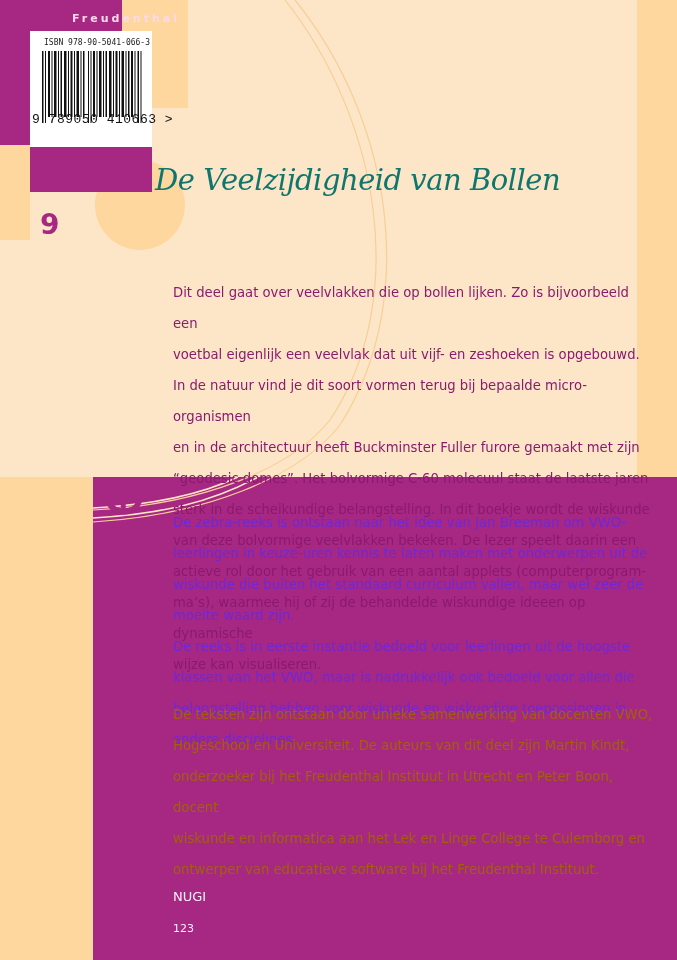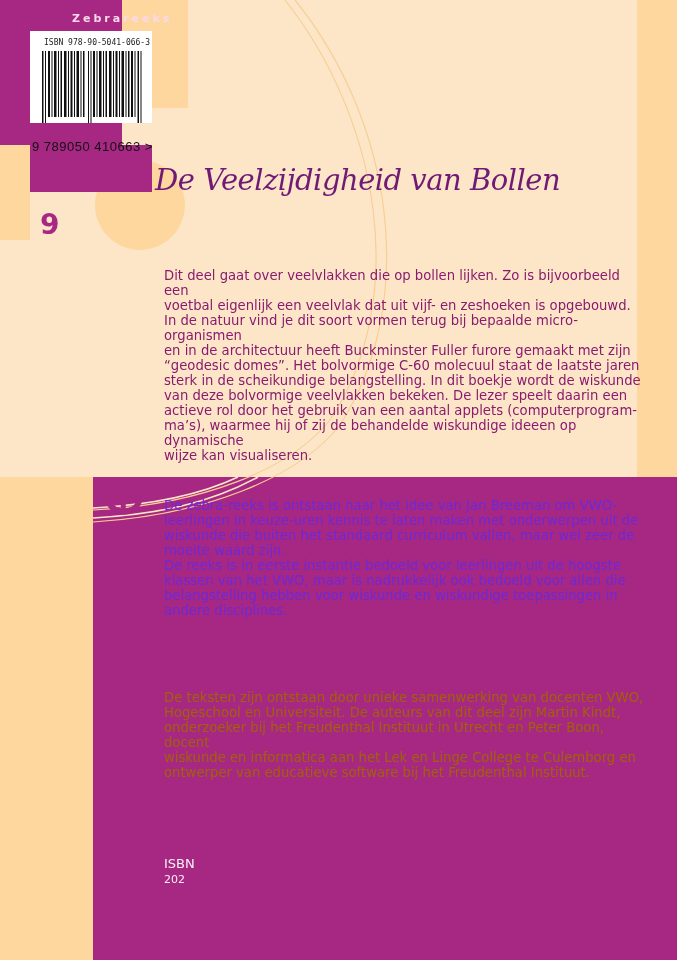--- a/index.html
+++ b/index.html
@@ -9,28 +9,28 @@
   .purple { background: #a72883; }
   #right-stripe { left: 637px; top: 0; width: 40px; height: 477px; }
   #tl-purple { left: 0; top: 0; width: 122px; height: 145px; }
   #tl-orange { left: 122px; top: 0; width: 66px; height: 108px; }
   #left-orange { left: 0; top: 145px; width: 30px; height: 95px; }
   #under-purple { left: 30px; top: 145px; width: 122px; height: 47px; }
   #circle { left: 95px; top: 160px; width: 90px; height: 90px; border-radius: 50%; background: #fdd79e; }
   #bottom-orange { left: 0; top: 477px; width: 93px; height: 483px; }
   #bottom-purple { left: 93px; top: 477px; width: 584px; height: 483px; }
   #series-label { left: 72px; top: 12px; font-family: "DejaVu Sans", sans-serif; font-weight: bold; font-size: 11px; letter-spacing: 3px; color: #fbd9ea; }
-  #barcode { left: 30px; top: 31px; width: 122px; height: 92px; background: #fff; }
+  #barcode { left: 30px; top: 31px; width: 122px; height: 116px; background: #fff; }
   #isbn-text { position: absolute; left: 14px; top: 7px; font-family: "DejaVu Sans Mono", monospace; font-size: 8px; color: #222; letter-spacing: 0px; }
   #bars { position: absolute; left: 12px; top: 20px; width: 100px; height: 72px; }
-  #barcode-digits { position: absolute; left: 2px; top: 108px; font-family: Liberation Sans, sans-serif; font-size: 13px; color: #111; letter-spacing: 0.5px; white-space: nowrap; text-align: right; }
+  #barcode-digits { position: absolute; left: 2px; top: 81px; font-family: Liberation Mono, monospace; font-size: 13px; color: #111; letter-spacing: 0.5px; white-space: nowrap; text-align: right; }
   #volume-number { left: 40px; top: 208px; font-family: "DejaVu Sans", sans-serif; font-weight: bold; font-size: 28px; color: #a72883; }
-  #title { left: 155px; top: 163px; font-family: "DejaVu Serif", serif; font-style: italic; font-size: 29px; color: #701a75; white-space: nowrap; letter-spacing: -0.5px; }
+  #title { left: 155px; top: 163px; font-family: "DejaVu Serif", serif; font-style: italic; font-size: 29px; color: #0f766e; white-space: nowrap; letter-spacing: -0.5px; }
   #arcs { left: 0; top: 0; width: 677px; height: 960px; pointer-events: none; }
-  .para { font-family: "DejaVu Sans", sans-serif; font-size: 13.2px; line-height: 15px; margin: 7px; white-space: pre-line; }
+  .para { font-family: "DejaVu Sans", sans-serif; font-size: 13.2px; line-height: 31px; margin: 16px; white-space: pre-line; }
   #intro { left: 157px; top: 261px; width: 480px; color: #8a1a6e; }
   #series-desc { left: 157px; top: 491px; width: 480px; color: #6d28d9; }
   #authors { left: 157px; top: 683px; width: 480px; color: #a16207; }
   #nugi { left: 157px; top: 834px; color: #fbeff6; font-size: 13px; }
   #nugi .num { font-size: 11px; }
   #subject { left: 48px; top: 480px; width: 50px; height: 290px; }
   #subject span { position: absolute; left: 0; top: 0; transform-origin: 0 0; transform: translate(48px, 290px) rotate(-90deg); font-family: "DejaVu Sans", sans-serif; font-size: 62px; color: #a72883; line-height: 48px; letter-spacing: 0px; white-space: nowrap; -webkit-text-stroke: 0.5px #a72883; }
 </style>
 </head>
 <body>
@@ -48,21 +48,21 @@
   <g fill="none" stroke="#f5c98a" stroke-width="1.2">
     <path d="M 285 0 C 380 120, 410 300, 330 420 C 290 470, 200 505, 93 510" stroke="#f7cf95"></path>
     <path d="M 295 0 C 392 120, 420 300, 340 425 C 298 478, 205 515, 93 522" stroke="#f7cf95"></path>
   </g>
   <g fill="none" stroke="#fde6c8" stroke-width="1.6">
     <path d="M 238 477 C 200 495, 150 505, 93 508"></path>
     <path d="M 258 477 C 210 503, 160 514, 93 518"></path>
   </g>
 </svg>
 
-<div class="abs" id="series-label">Zebrareeks</div>
+<div class="abs" id="series-label">Freudenthal</div>
 
 <div class="abs" id="barcode">
   <div id="isbn-text">ISBN 978-90-5041-066-3</div>
   <svg id="bars" viewBox="0 0 100 72" preserveAspectRatio="none">
     <g fill="#111">
       <rect x="0" y="0" width="1.5" height="72"></rect>
         <rect x="3" y="0" width="1" height="72"></rect>
       <rect x="6" y="0" width="2" height="66"></rect>
         <rect x="9.5" y="0" width="1" height="66"></rect>
       <rect x="12" y="0" width="2.5" height="66"></rect>
@@ -122,19 +122,19 @@
 belangstelling hebben voor wiskunde en wiskundige toepassingen in
 andere disciplines.</p>
 
 <p class="abs para" id="authors">De teksten zijn ontstaan door unieke samenwerking van docenten VWO,
 Hogeschool en Universiteit. De auteurs van dit deel zijn Martin Kindt,
 onderzoeker bij het Freudenthal Instituut in Utrecht en Peter Boon, docent
 wiskunde en informatica aan het Lek en Linge College te Culemborg en
 ontwerper van educatieve software bij het Freudenthal Instituut.</p>
 
 <div class="abs para" id="nugi">
-  <span>ISBN</span>
-  <span class="num">202</span>
+  <span>NUGI</span>
+  <span class="num">123</span>
 </div>
 
 <div class="abs" id="subject">
   <span>wiskunde</span>
 </div>
 
 </body></html>

